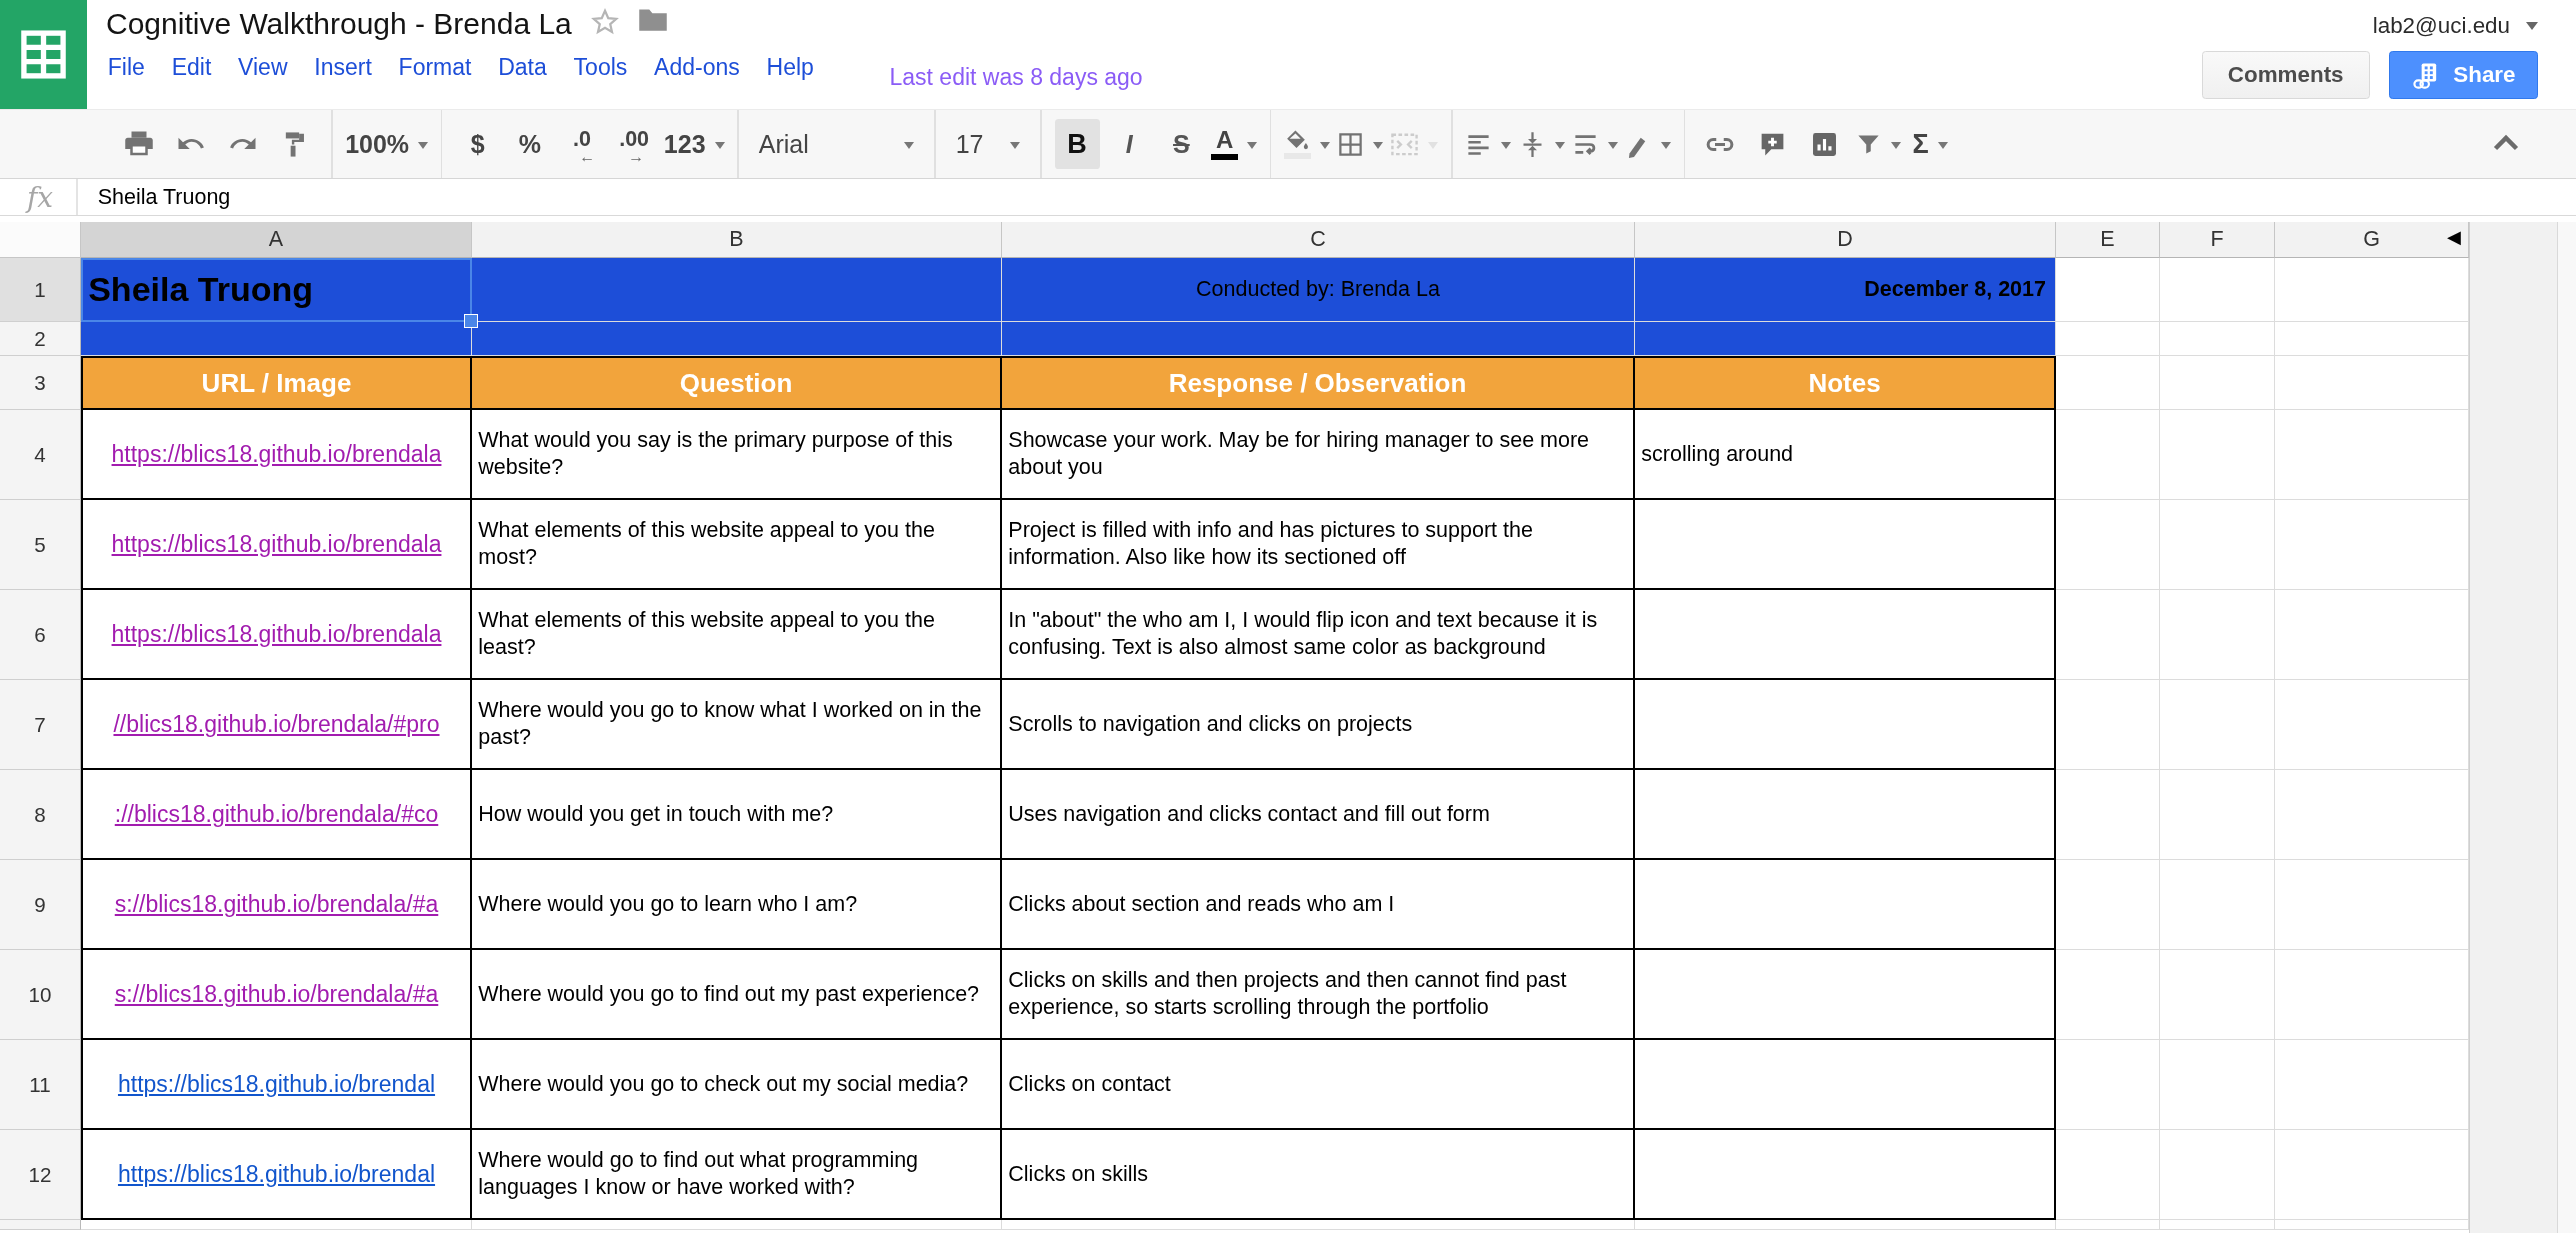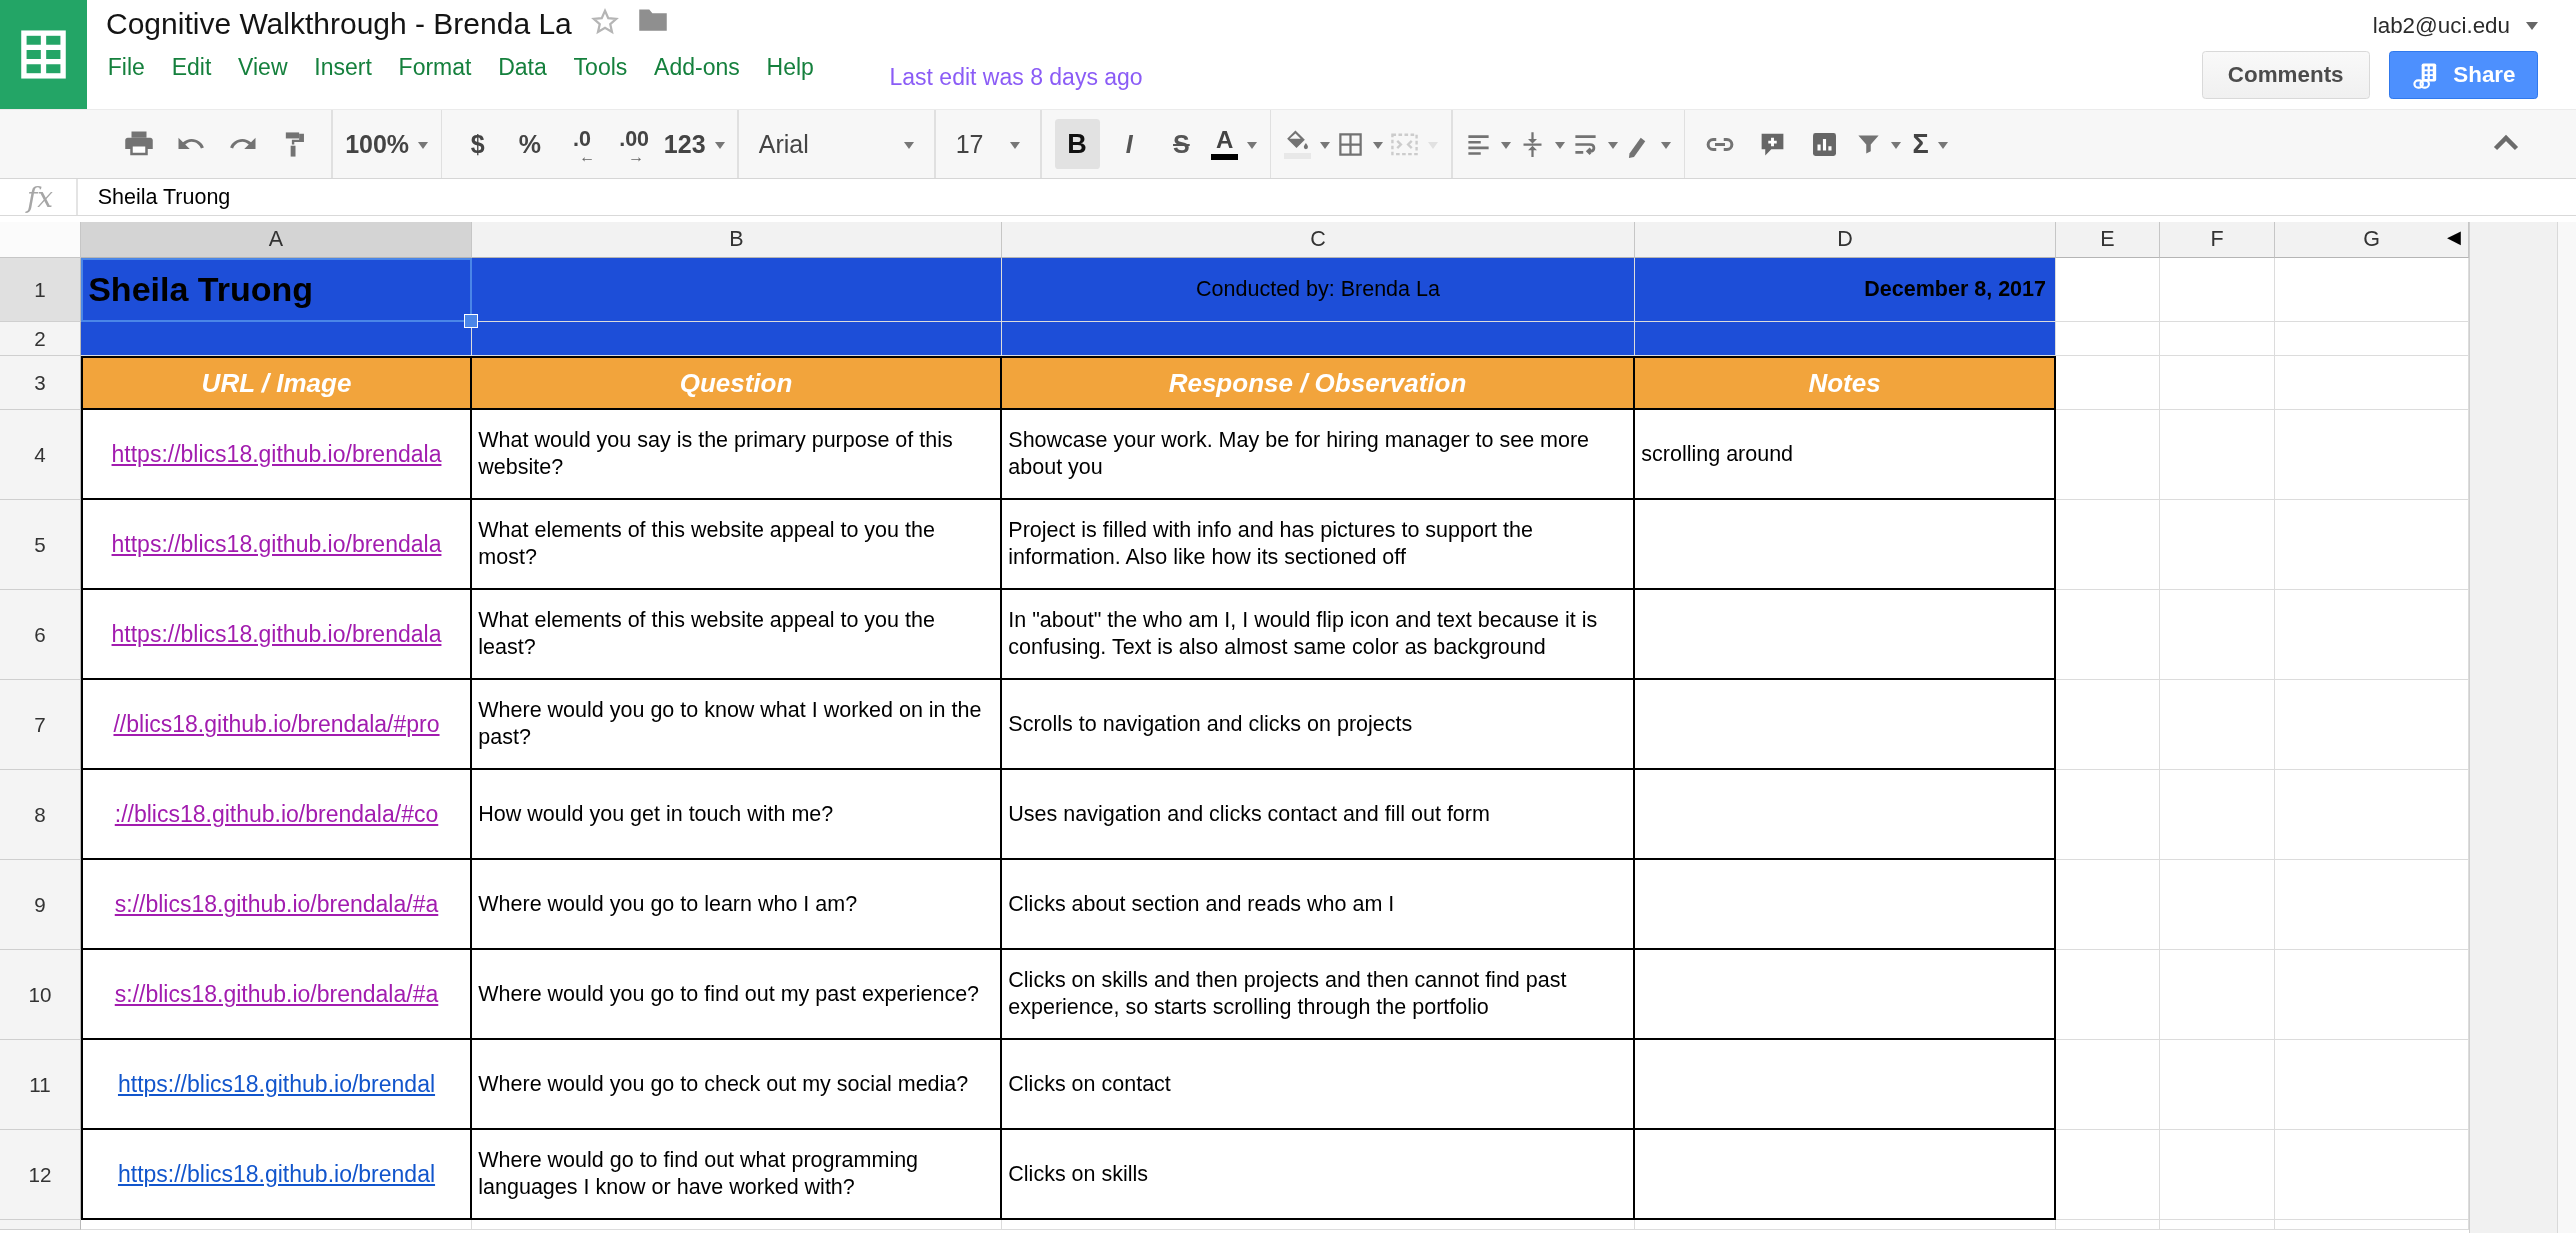--- a/index.html
+++ b/index.html
@@ -8,21 +8,21 @@
 
   
   .topbar { position:relative; height:109px; background:#fff; }
   .logo { position:absolute; left:0; top:0; width:87px; height:109px; background:#23A566;
           display:flex; align-items:center; justify-content:center; }
   .title-block { position:absolute; left:106px; top:7.2px; }
   .title-row { display:flex; align-items:flex-start; gap:18px; }
   .doc-title { font-size:30px; color:#141414; white-space:nowrap; }
   .title-row svg { display:block; }
   .menubar { display:flex; align-items:center; margin-top:12.5px; }
-  .menu-item { font-size:23px; color:#15803d; padding:0 13.4px; cursor:pointer; }
+  .menu-item { font-size:23px; color:#1d4ed8; padding:0 13.4px; cursor:pointer; }
   .menu-item:first-child { padding-left:1.8px; }
   .last-edit { font-size:23px; color:#8b5cf6; margin-left:21.5px; white-space:nowrap; }
   .top-right { position:absolute; right:38px; top:12.5px; text-align:right; }
   .account-row { display:flex; align-items:center; justify-content:flex-end; gap:16px; font-size:22.4px; color:#2b2b2b; }
   .caret { width:0; height:0; border:6.3px solid transparent; border-top:8px solid #666; margin-top:6.3px; }
   .btn-row { display:flex; gap:19.7px; margin-top:12.5px; justify-content:flex-end;border-radius:16px; }
   .btn { height:48px; display:flex; align-items:center; border-radius:3.6px; font-size:22.4px; font-weight:bold; cursor:pointer; }
   .btn-comments { padding:0 25px; color:#4c4c4c; background:linear-gradient(#f9f9f9,#f0f0f0); border:1.8px solid #d9d9d9; }
   .btn-share { padding:0 21.5px; gap:12.5px; color:#fff; background:#4d90fe; border:1.8px solid #3079ed; }
 
@@ -74,21 +74,21 @@
   .hdrcell.selected { background:#d4d4d4; }
   .hidden-col-tri { position:absolute; right:7.2px; top:3.6px; font-size:18px; color:#000; }
   .gutcell { background:#f4f4f4; border-right:1.8px solid #b9b9b9; border-bottom:1.8px solid #cfcfcf;
              justify-content:center; font-size:20.6px; color:#333; }
   .gutcell.selected { background:#e0e0e0; }
   .gray { background:#1d4ed8; }
   .a1 { font-size:34px; font-weight:bold; color:#000; padding-left:7.2px; white-space:nowrap; }
   .c1 { justify-content:center; font-size:21.5px; }
   .d1 { justify-content:flex-end; font-size:21.5px; font-weight:bold; padding-right:9px; }
   .orange { background:#F2A43C; color:#fff; font-weight:bold; font-size:26px; justify-content:center;
-            border-top:2.7px solid #000; border-right:2.7px solid #000; border-bottom:2.7px solid #000;font-style:italic; }
+            border-top:2.7px solid #000; border-right:2.7px solid #000; border-bottom:2.7px solid #000; }
   .orange.first { border-left:2.7px solid #000; }
   .tcell { background:#fff; border-right:2.7px solid #000; border-bottom:2.7px solid #000; }
   .tcell.first { border-left:2.7px solid #000; }
   .linkcell { justify-content:center; font-size:23px; white-space:nowrap; text-decoration:underline; color:#a21caf; }
   .bluelink { color:#1155CC; }
   .txt { font-size:21.5px; line-height:27px; padding:0 7.2px 0 6.3px; color:#000; }
   .sel { position:absolute; left:81px; top:36px; width:391px; height:64px; border:2.7px solid #4a86e8;
          pointer-events:none; z-index:6; }
   .sel::after { content:""; position:absolute; right:-8px; bottom:-8px; width:12.5px; height:12.5px;
                 background:#4a86e8; border:1.8px solid #fff; }

